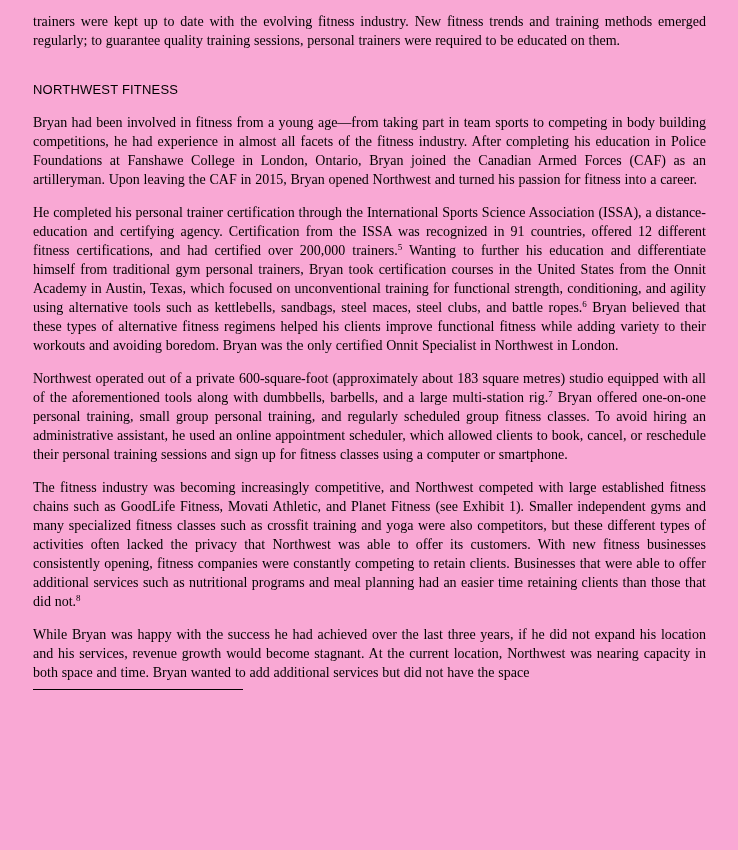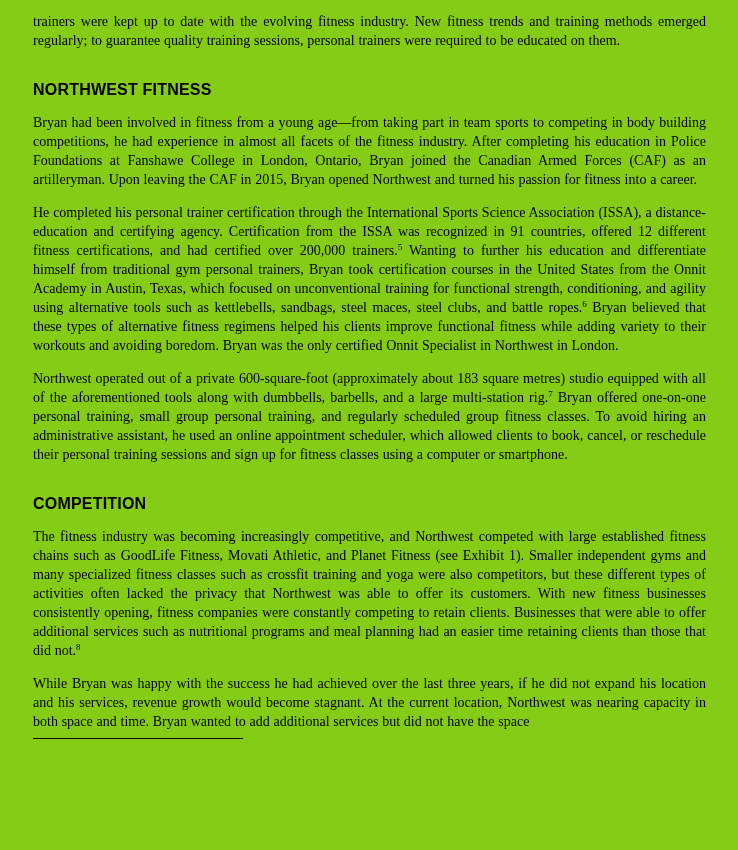--- a/index.html
+++ b/index.html
@@ -6,40 +6,40 @@
     margin: 0;
     padding: 0;
     background: #ffffff;
   }
   .page {
     position: relative;
     width: 738px;
     height: 850px;
     box-sizing: border-box;
     padding: 12px 32px 0 33px;
-    background: #84cc16;
+    background: #f9a8d4;
     color: #000000;
     font-family: "Liberation Serif", "DejaVu Serif", serif;
     font-size: 14px;
     line-height: 19px;
     overflow: hidden;
   }
   p.body-text {
     margin: 14px 0 0 0;
     text-align: justify;
     text-align-last: left;
     word-spacing: 0.02em;
   }
   p.body-text.first {
     margin-top: 0;
   }
   h2.heading {
     font-family: "Liberation Sans", "DejaVu Sans", sans-serif;
-    font-size: 16px;
-    font-weight: bold;
+    font-size: 13px;
+    font-weight: normal;
     line-height: 19px;
     letter-spacing: 0.2px;
     margin: 30px 0 14px 0;
   }
   sup.fn {
     font-size: 9px;
     line-height: 0;
     vertical-align: baseline;
     position: relative;
     top: -5px;
@@ -59,21 +59,20 @@
   <p class="body-text first">trainers were kept up to date with the evolving fitness industry. New fitness trends and training methods emerged regularly; to guarantee quality training sessions, personal trainers were required to be educated on them.</p>
 
   <h2 class="heading">NORTHWEST FITNESS</h2>
 
   <p class="body-text">Bryan had been involved in fitness from a young age—from taking part in team sports to competing in body building competitions, he had experience in almost all facets of the fitness industry. After completing his education in Police Foundations at Fanshawe College in London, Ontario, Bryan joined the Canadian Armed Forces (CAF) as an artilleryman. Upon leaving the CAF in 2015, Bryan opened Northwest and turned his passion for fitness into a career.</p>
 
   <p class="body-text"><span>He completed his personal trainer certification through the International Sports Science Association (ISSA), a distance-education and certifying agency. Certification from the ISSA was recognized in 91 countries, offered 12 different fitness certifications, and had certified over 200,000 trainers.</span><sup class="fn">5</sup><span> Wanting to further his education and differentiate himself from traditional gym personal trainers, Bryan took certification courses in the United States from the Onnit Academy in Austin, Texas, which focused on unconventional training for functional strength, conditioning, and agility using alternative tools such as kettlebells, sandbags, steel maces, steel clubs, and battle ropes.</span><sup class="fn">6</sup><span> Bryan believed that these types of alternative fitness regimens helped his clients improve functional fitness while adding variety to their workouts and avoiding boredom. Bryan was the only certified Onnit Specialist in Northwest in London.</span></p>
 
   <p class="body-text"><span>Northwest operated out of a private 600-square-foot (approximately about 183 square metres) studio equipped with all of the aforementioned tools along with dumbbells, barbells, and a large multi-station rig.</span><sup class="fn">7</sup><span> Bryan offered one-on-one personal training, small group personal training, and regularly scheduled group fitness classes. To avoid hiring an administrative assistant, he used an online appointment scheduler, which allowed clients to book, cancel, or reschedule their personal training sessions and sign up for fitness classes using a computer or smartphone.</span></p>
 
-  <h2 class="heading">COMPETITION</h2>
 
   <p class="body-text"><span>The fitness industry was becoming increasingly competitive, and Northwest competed with large established fitness chains such as GoodLife Fitness, Movati Athletic, and Planet Fitness (see Exhibit 1). Smaller independent gyms and many specialized fitness classes such as crossfit training and yoga were also competitors, but these different types of activities often lacked the privacy that Northwest was able to offer its customers. With new fitness businesses consistently opening, fitness companies were constantly competing to retain clients. Businesses that were able to offer additional services such as nutritional programs and meal planning had an easier time retaining clients than those that did not.</span><sup class="fn">8</sup></p>
 
 
   <p class="body-text">While Bryan was happy with the success he had achieved over the last three years, if he did not expand his location and his services, revenue growth would become stagnant. At the current location, Northwest was nearing capacity in both space and time. Bryan wanted to add additional services but did not have the space</p>
 
   <div class="footnote-rule"></div>
 
 </div>
 

